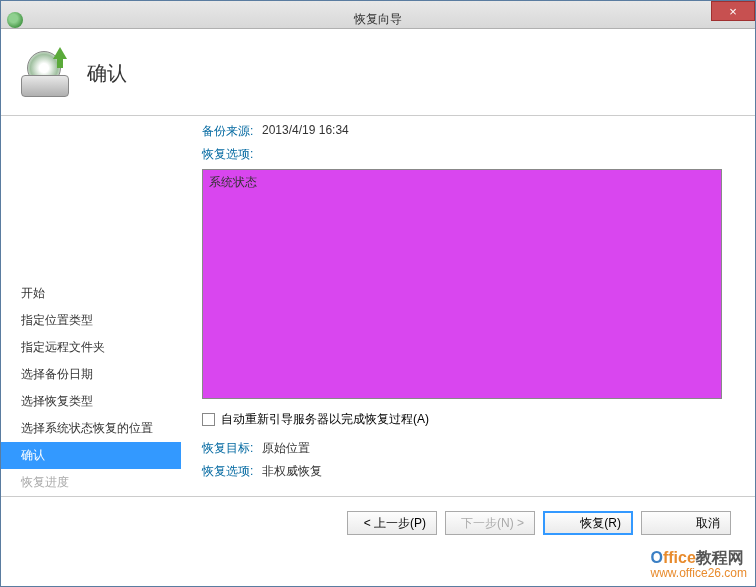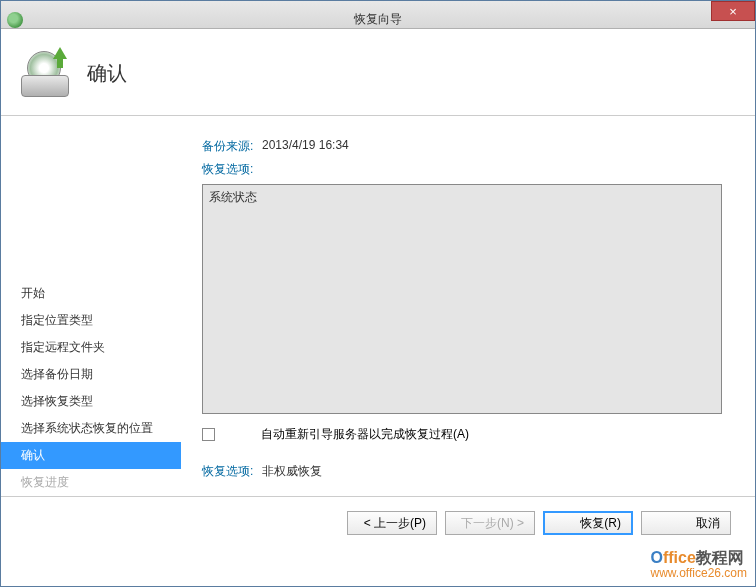--- a/index.html
+++ b/index.html
@@ -149,31 +149,30 @@
       width: 60px;
       color: #0369a1;
     }
     .row-value {
       color: #333;
     }
     .listbox {
       width: 520px;
       height: 230px;
       border: 1px solid #888;
-      background: #e5e5e5;
+      background: #d946ef;
       padding: 4px 6px;
       font-size: 12px;
       color: #333;
       margin-bottom: 12px;
     }
     .checkbox-row {
       display: flex;
       align-items: center;
-      margin-bottom: 20px;
-      gap: 40px;
+      margin-bottom: 12px;
     }
     .checkbox {
       width: 13px;
       height: 13px;
       border: 1px solid #888;
       background: #fff;
       margin-right: 6px;
     }
     .checkbox-label {
       font-size: 12px;
@@ -261,20 +260,24 @@
         <div class="row-label">恢复选项:</div>
       </div>
       <div class="listbox">
         <div>系统状态</div>
       </div>
       <div class="checkbox-row">
         <div class="checkbox"></div>
         <div class="checkbox-label">自动重新引导服务器以完成恢复过程(A)</div>
       </div>
       <div class="row">
+        <div class="row-label">恢复目标:</div>
+        <div class="row-value">原始位置</div>
+      </div>
+      <div class="row">
         <div class="row-label">恢复选项:</div>
         <div class="row-value">非权威恢复</div>
       </div>
     </div>
   </div>
 
   <div class="footer">
     <div class="btn">
         <span>&lt; 上一步(P)</span>
       </div>

